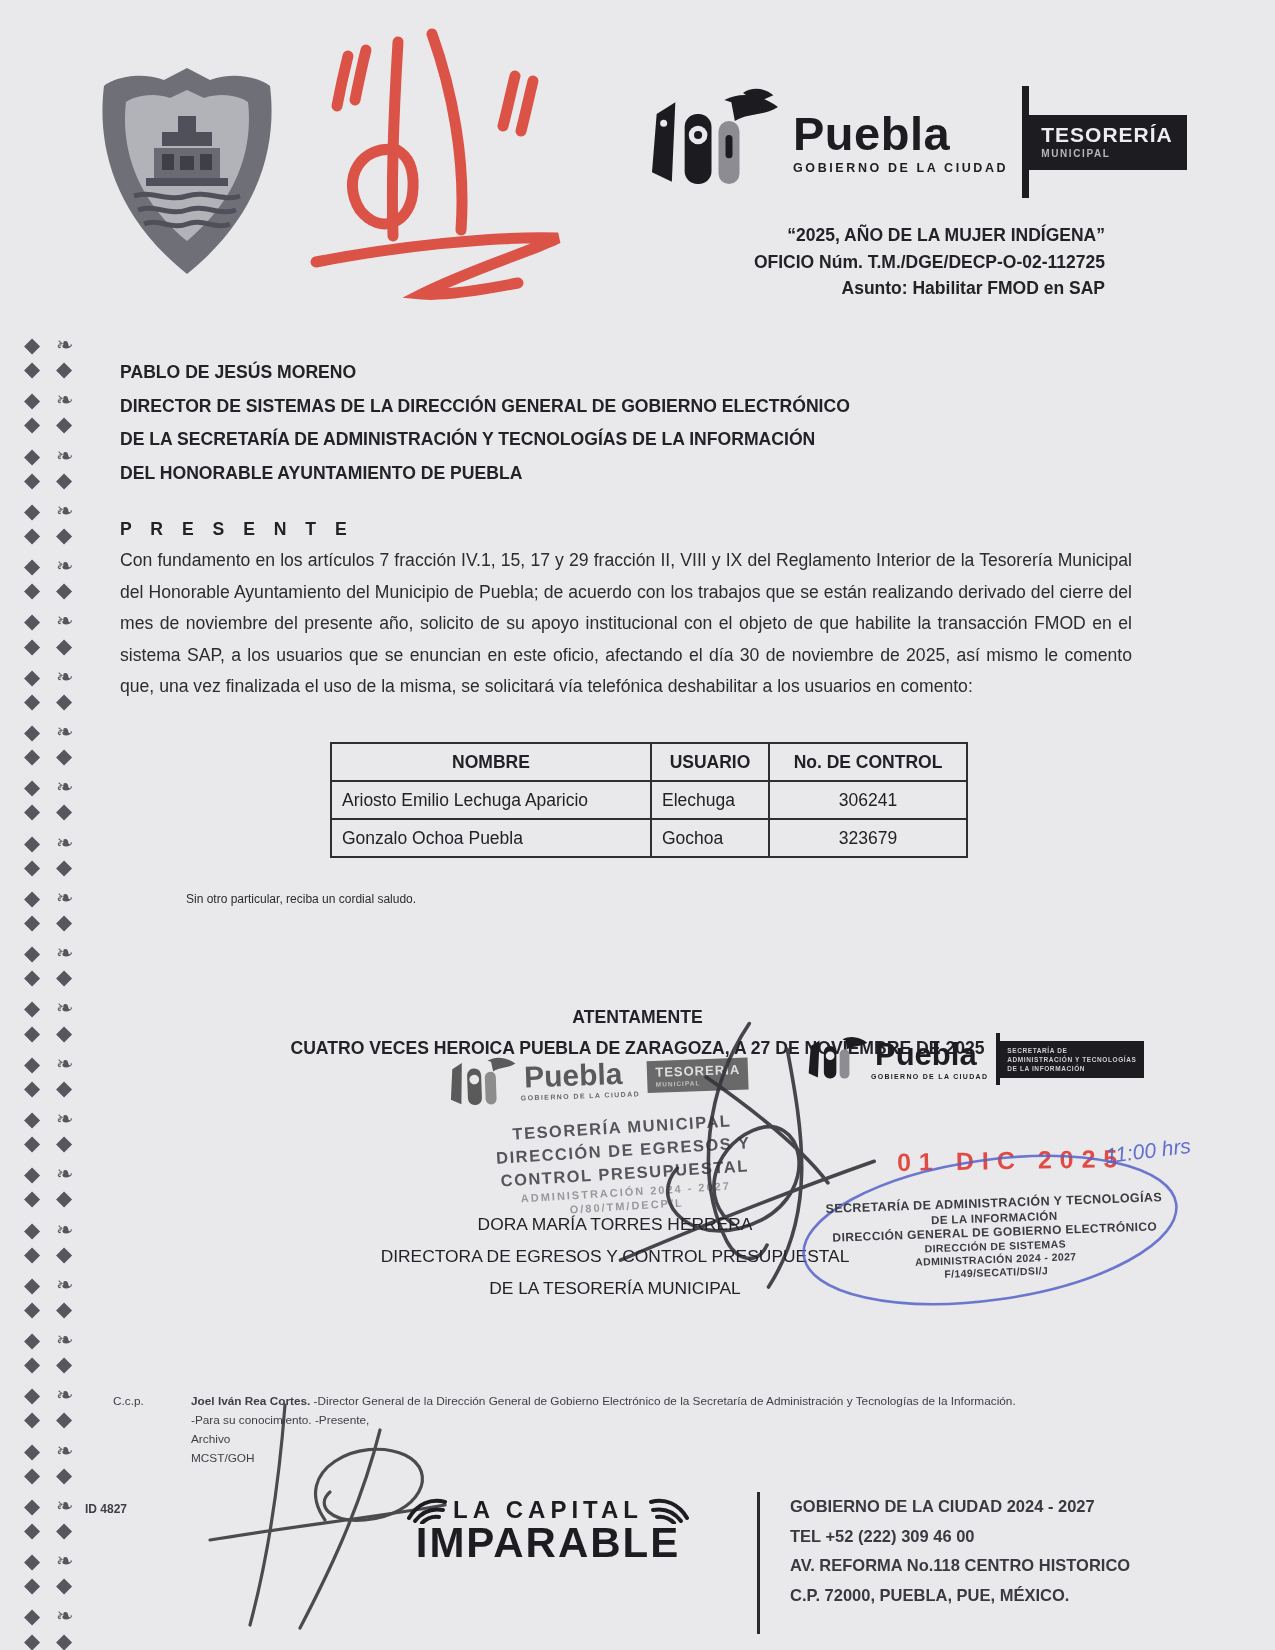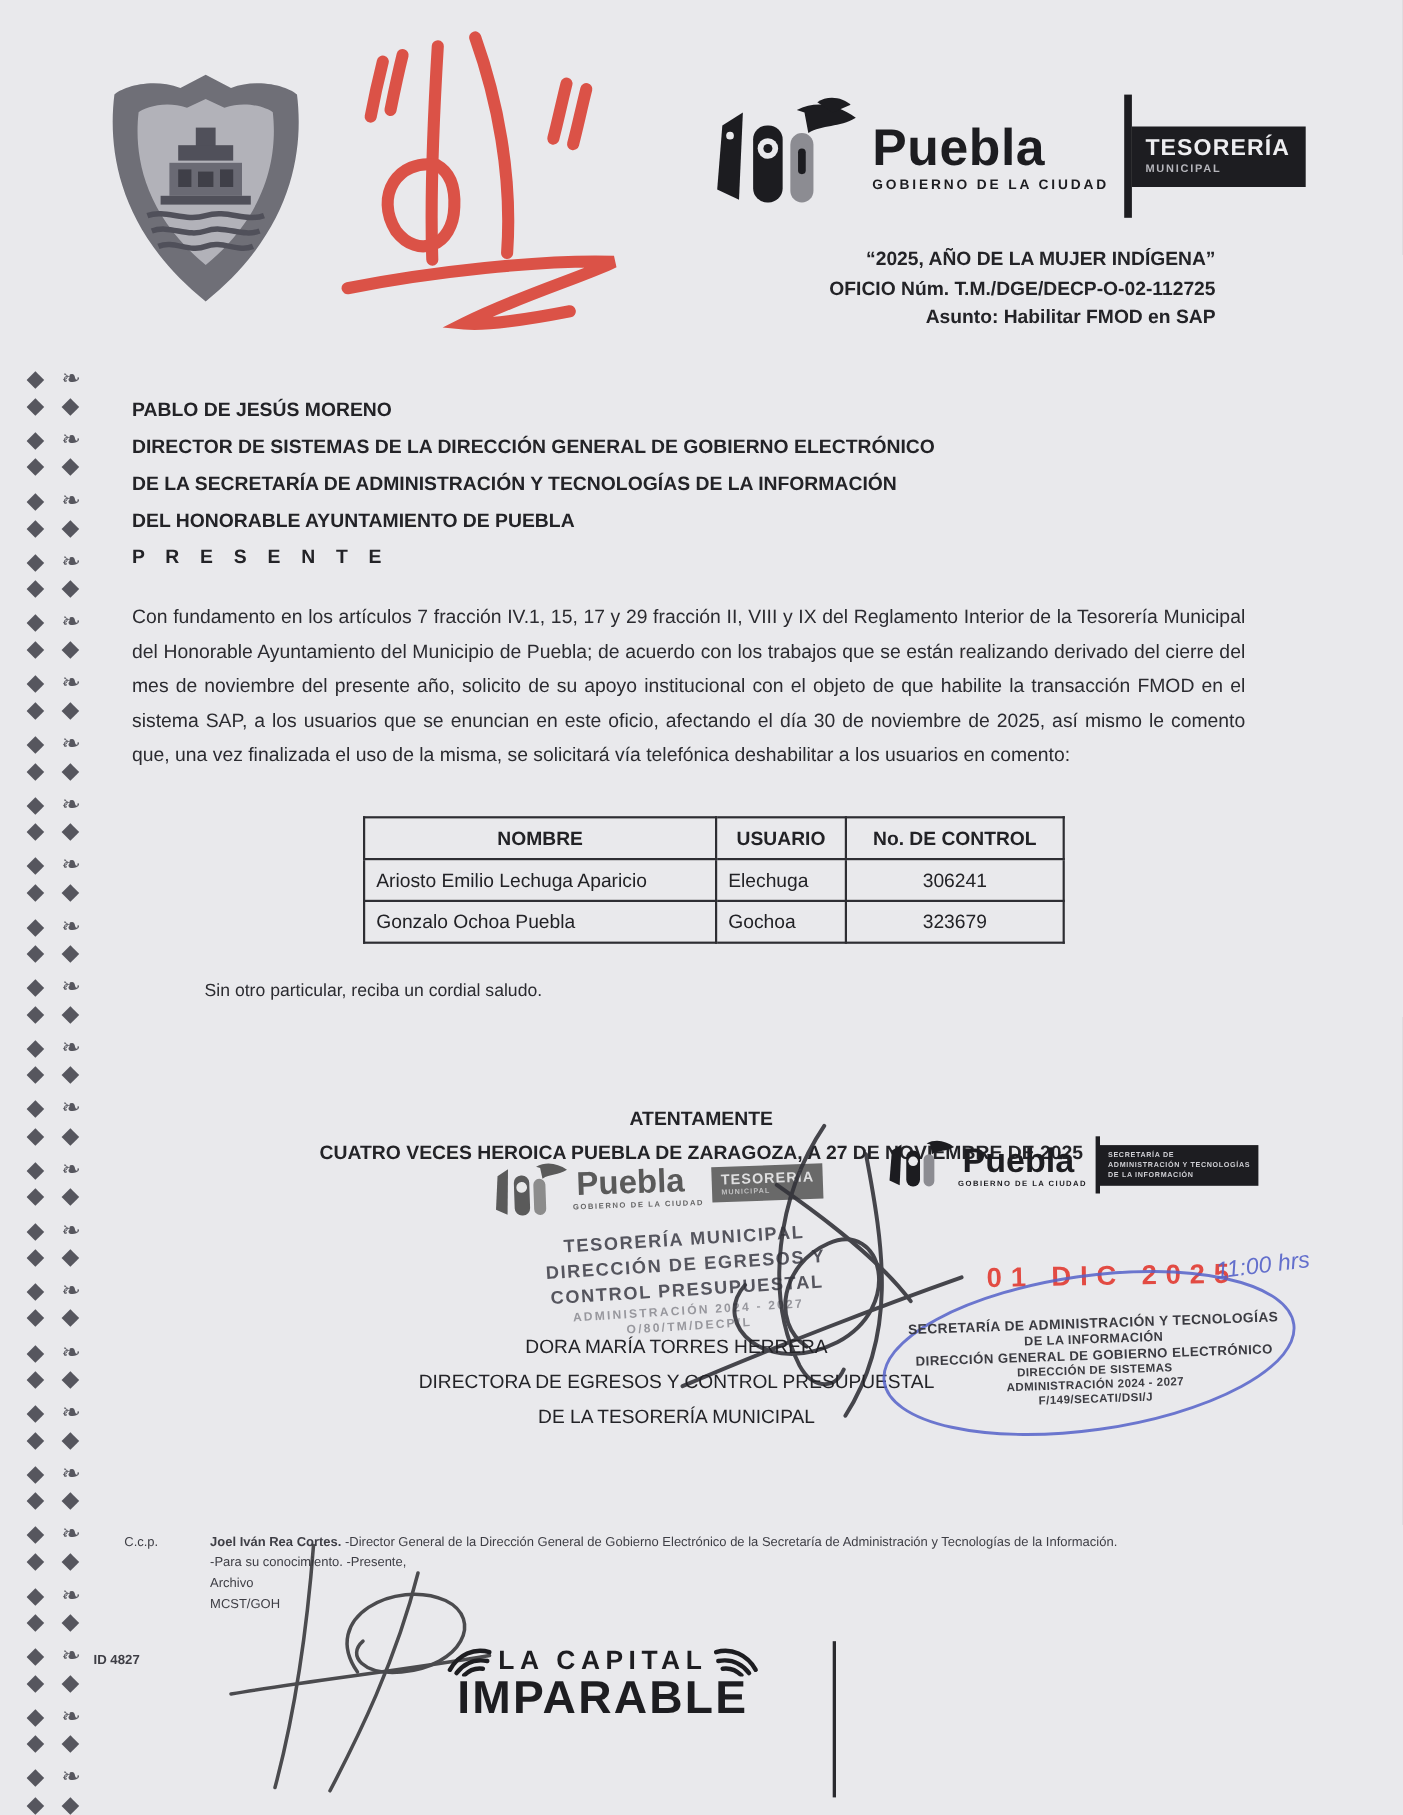--- a/index.html
+++ b/index.html
@@ -30,31 +30,31 @@
   .wordmark { font-size:47px; font-weight:800; letter-spacing:0.5px; color:#1d1d21; line-height:1; }
   .gobierno { font-size:12.5px; font-weight:700; letter-spacing:2.6px; color:#1d1d21; margin-top:4px; }
   .brand-bar { width:7px; height:112px; background:#1d1d21; margin-left:14px; }
   .brand-box { background:#1d1d21; color:#ededf0; padding:9px 14px 11px 12px; }
   .brand-box .tes { font-size:21px; font-weight:800; letter-spacing:1px; line-height:1; }
   .brand-box .mun { font-size:10px; font-weight:700; letter-spacing:1.6px; color:#b5b5bb; margin-top:3px; }
 
   .head-block { position:absolute; right:170px; top:222px; text-align:right; font-weight:700; font-size:17.5px; line-height:26.5px; color:#232327; }
 
   .recipient { position:absolute; left:120px; top:356px; font-weight:700; font-size:17.6px; line-height:33.5px; color:#232327; }
-  .presente { letter-spacing:7px; }
+  .presente { letter-spacing:7px;margin-top:23px; }
 
   .body-par { position:absolute; left:120px; top:545px; width:1012px; font-size:17.6px; line-height:31.5px; text-align:justify; color:#2b2b30; }
 
   .users-table { position:absolute; left:330px; top:742px; border-collapse:collapse; font-size:17.5px; color:#222226; }
   .users-table th, .users-table td { border:2px solid #2e2e33; padding:4px 10px; height:28px; }
   .users-table th { font-weight:700; }
   .col-nombre { width:298px; } .col-usuario { width:96px; } .col-control { width:176px; }
   .td-left { text-align:left;border-radius:15px; } .td-center { text-align:center;margin-left:43px; }
 
-  .closing { position:absolute; left:186px; top:892px; font-size:16px; color:#2b2b30; }
+  .closing { position:absolute; left:186px; top:892px; font-size:12px; color:#2b2b30; }
 
   .atent { position:absolute; left:0; right:0; top:1002px; text-align:center; font-weight:700; font-size:17.6px; color:#232327; line-height:31px; }
 
   
   .stamp-left { position:absolute; left:448px; top:1050px; width:350px; transform:rotate(-2deg); }
   .stamp-logo-row { display:flex; align-items:center; opacity:.82; filter:grayscale(1); }
   .stamp-word { font-size:30px; font-weight:800; color:#3a3a41; line-height:1; margin-left:4px; }
   .stamp-gob { font-size:7px; font-weight:700; letter-spacing:1.4px; color:#4a4a52; margin-top:2px; }
   .stamp-box { background:#4c4c54; color:#dedee2; padding:5px 8px; margin-left:8px; }
   .stamp-box .tes { font-size:13px; font-weight:800; letter-spacing:1px; line-height:1; }
@@ -362,14 +362,20 @@
           <path d="M4,14 C15,12 25,16 32,25"></path>
           <path d="M8,21 C15,20 21,23 25,27"></path>
         </g>
       </svg>
     </div>
     <div class="cap2">IMPARABLE</div>
   </div>
 
   <div class="divider"></div>
 
+  <div class="address">
+    <div>GOBIERNO DE LA CIUDAD 2024 - 2027</div>
+    <div>TEL +52 (222) 309 46 00</div>
+    <div>AV. REFORMA No.118 CENTRO HISTORICO</div>
+    <div>C.P. 72000, PUEBLA, PUE, MÉXICO.</div>
+  </div>
 
 </div>
 
 </body></html>

